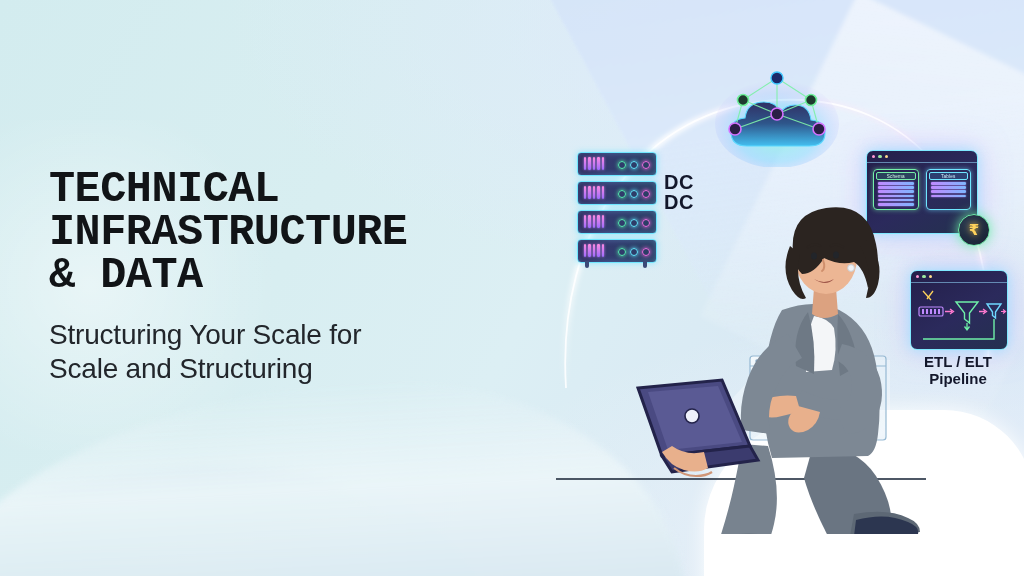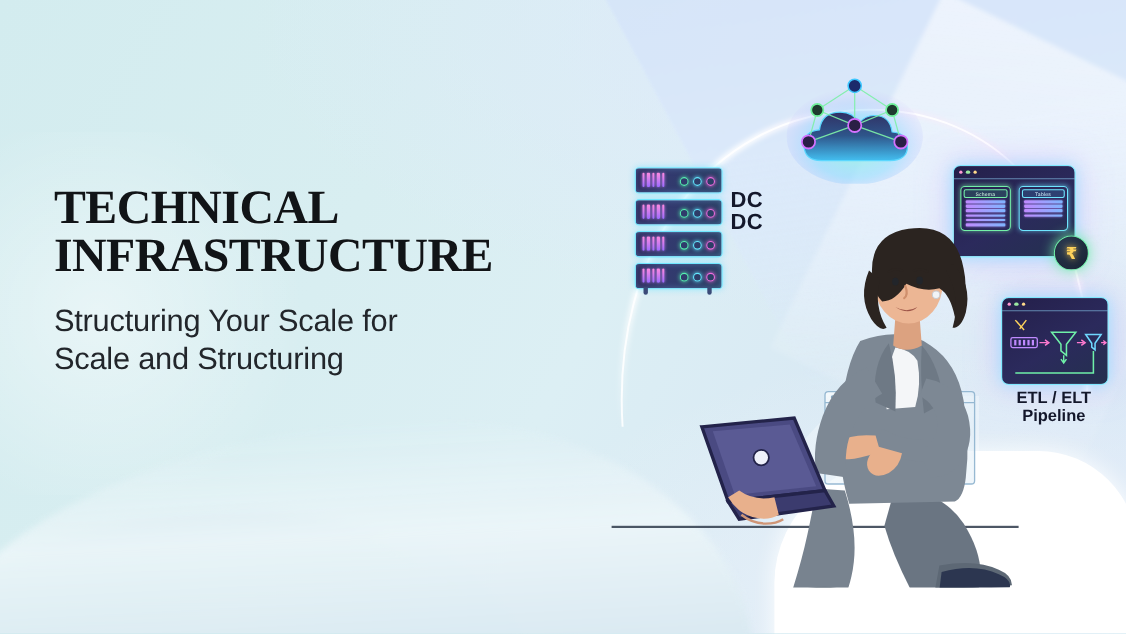--- a/index.html
+++ b/index.html
@@ -31,21 +31,21 @@
     background:#ffffff;border-radius:140px 90px 0 0 / 120px 90px 0 0;
     box-shadow:0 0 20px rgba(255,255,255,.9);}
   .bg-soft-left{position:absolute;left:-120px;top:120px;width:420px;height:330px;
     background:radial-gradient(circle,rgba(255,255,255,.45),rgba(255,255,255,0) 70%);}
 
   
   .textblock{position:absolute;left:49px;top:168px;width:470px;}
   .title{
     color:#111417;font-weight:700;font-size:43.5px;line-height:.99;
     letter-spacing:-0.5px;margin:0;text-transform:uppercase;
-    font-family:Liberation Serif, serif;
+    font-family:Liberation Mono, monospace;
     text-shadow:0 1px 0 rgba(255,255,255,.25);
   }
   .title span{display:block;white-space:nowrap;}
   .subtitle{margin:21px 0 0;color:#22262b;font-weight:400;
     font-size:28px;line-height:1.22;letter-spacing:-0.2px;}
   .subtitle span{display:block;}
 
   
   .stage{position:absolute;left:548px;top:58px;width:476px;height:470px;}
 
@@ -118,20 +118,21 @@
   <div class="bg-diag-tr2"></div>
   <div class="bg-soft-left"></div>
   <div class="bg-wave-bl2"></div>
   <div class="bg-wave-bl"></div>
   <div class="bg-blob-br"></div>
 
   <div class="textblock">
     <h1 class="title">
       <span>TECHNICAL</span>
       <span>INFRASTRUCTURE</span>
+      <span>&amp; DATA</span>
     </h1>
     <p class="subtitle">
       <span>Structuring Your Scale for</span>
       <span>Scale and Structuring</span>
     </p>
   </div>
 
   <div class="stage">
 
     <svg class="arc" viewBox="0 0 476 470">

